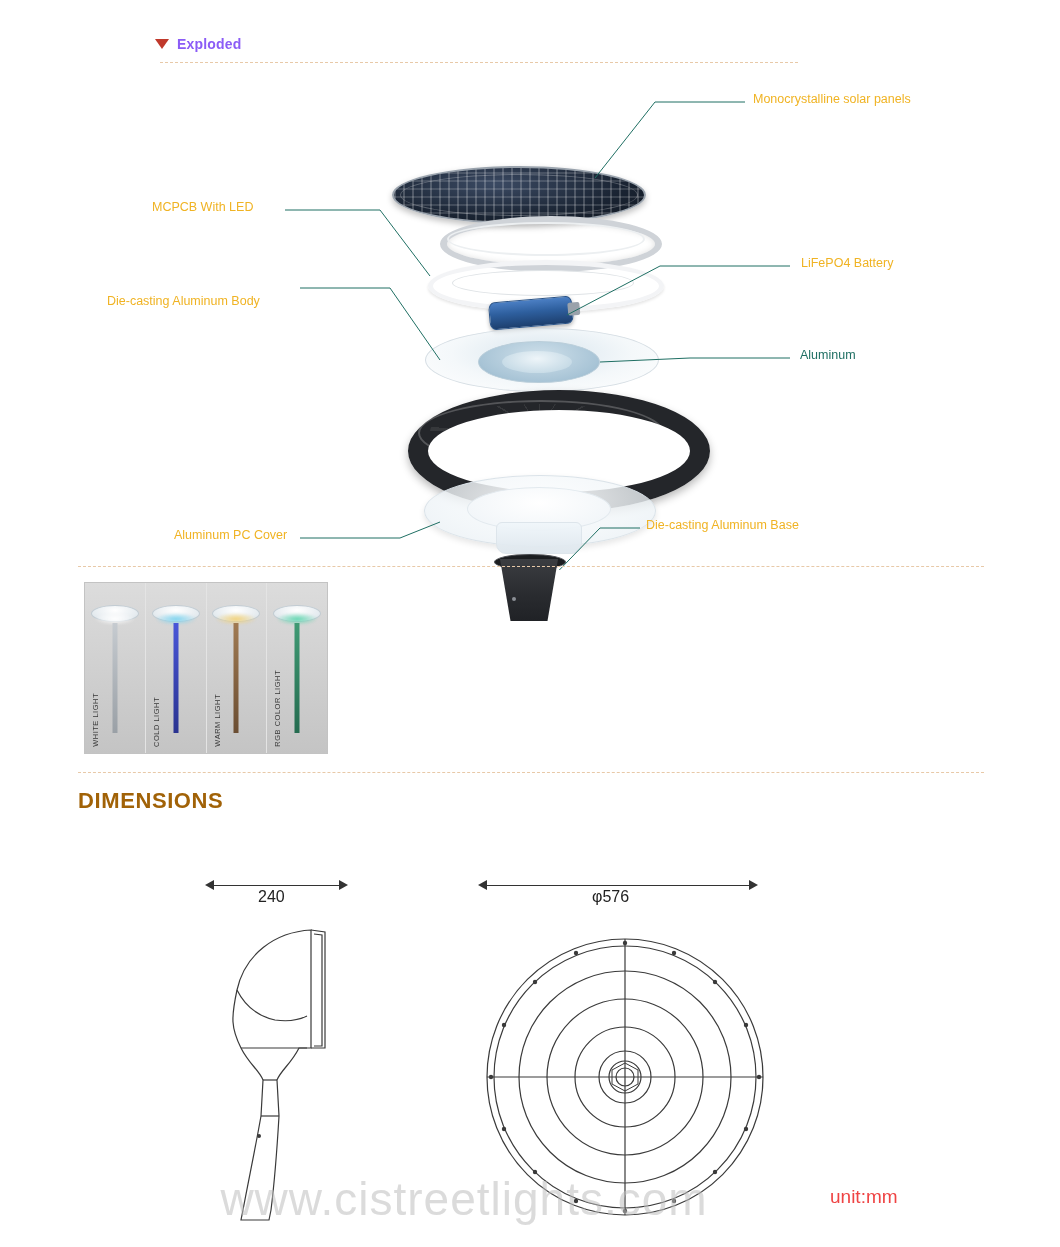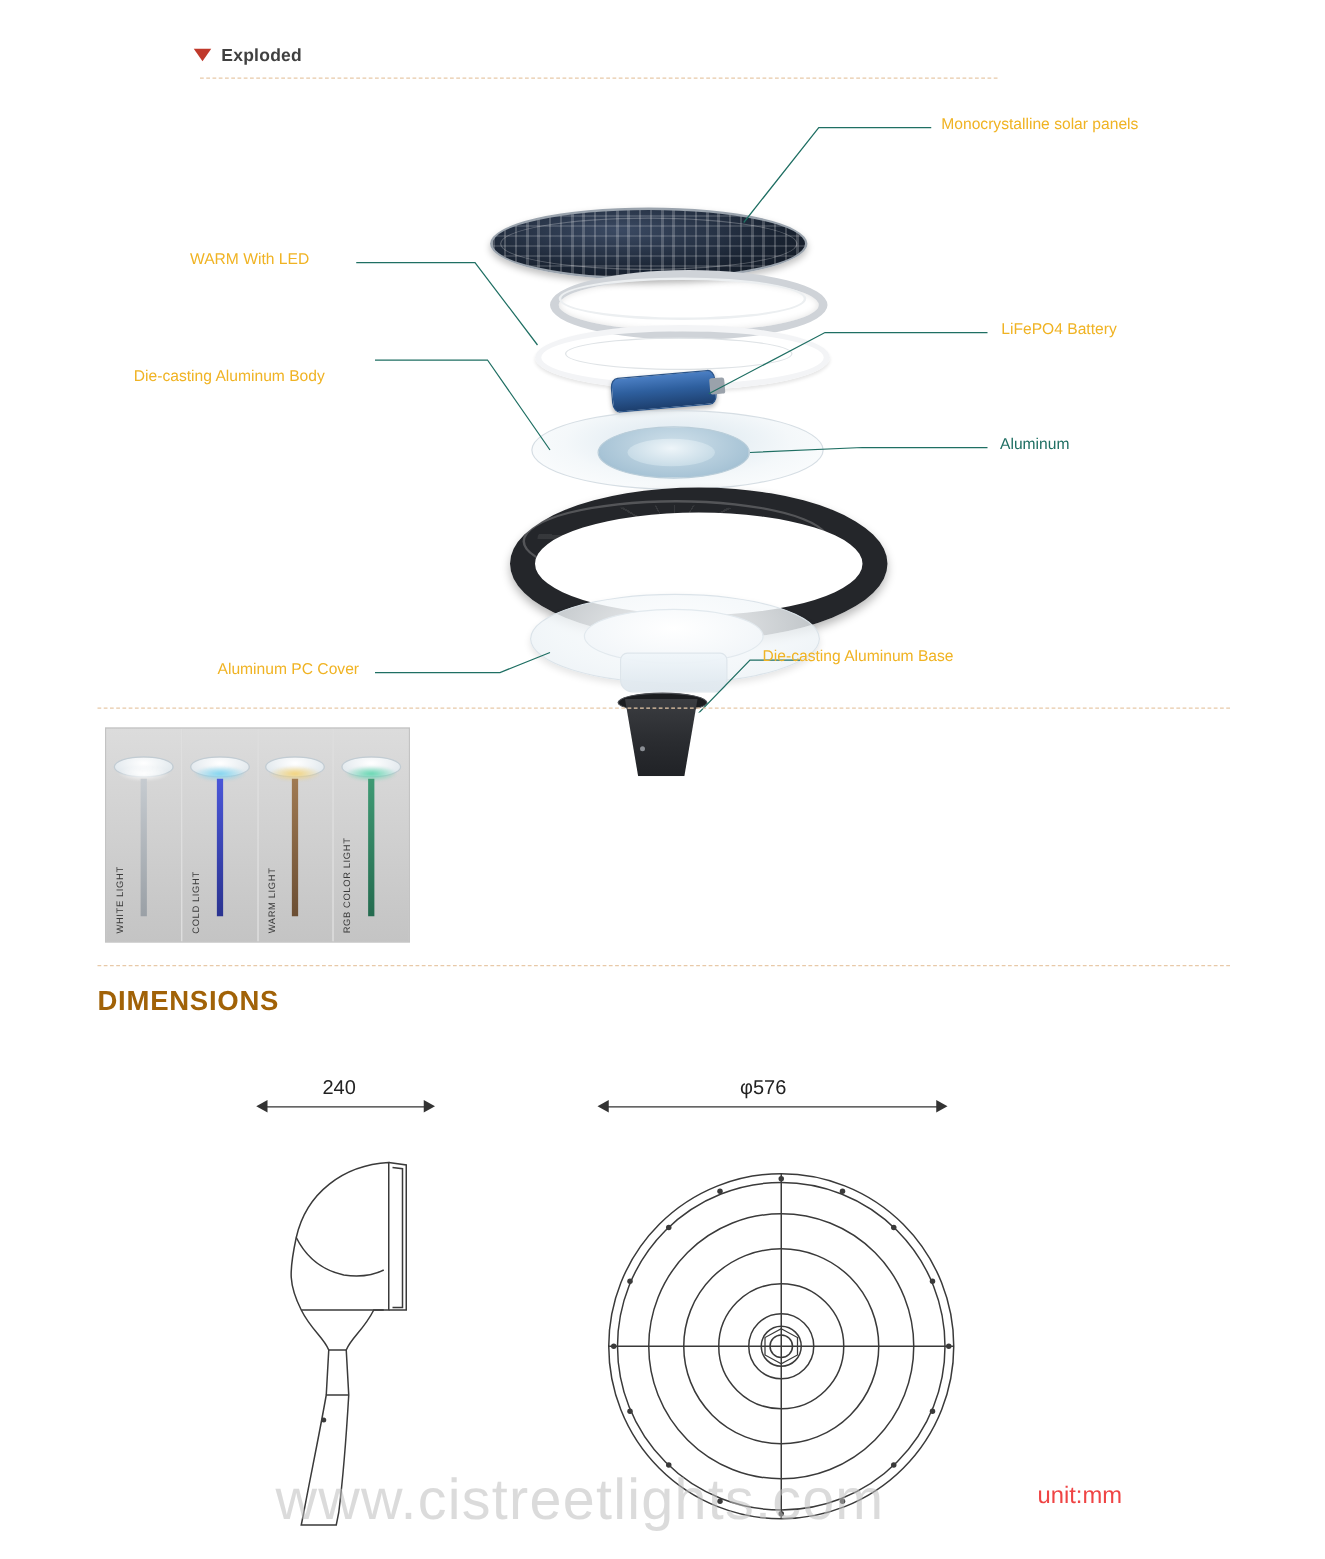--- a/index.html
+++ b/index.html
@@ -18,21 +18,21 @@
     position:absolute;left:155px;top:36px;
     display:flex;align-items:center;gap:8px;
   }
   .tri-marker{
     width:0;height:0;
     border-left:7px solid transparent;
     border-right:7px solid transparent;
     border-top:10px solid #c0392b;
   }
   .exploded-title{
-    font-size:14px;font-weight:bold;color:#404040;letter-spacing:.2px;
+    font-size:14px;font-weight:bold;color:#8b5cf6;letter-spacing:.2px;
   }
   .dash-rule{
     position:absolute;left:160px;top:62px;width:638px;height:1px;
     border-top:1px dashed #e8c9a8;
   }
   .dash-rule.wide{left:78px;width:906px;}
 
   
   .diagram{position:absolute;left:0;top:70px;width:1060px;height:500px;}
 
@@ -218,21 +218,21 @@
   .dim-title{
     position:absolute;left:78px;top:788px;
     color:#a16207;font-size:22px;font-weight:bold;letter-spacing:.6px;
   }
 
   .dim-arrow{position:absolute;height:12px;}
   .dim-arrow .bar{position:absolute;left:8px;right:8px;top:6px;height:1px;background:#333;}
   .dim-arrow .ah{position:absolute;top:1px;width:0;height:0;border-top:5px solid transparent;border-bottom:5px solid transparent;}
   .dim-arrow .ah.l{left:0;border-right:9px solid #333;}
   .dim-arrow .ah.r{right:0;border-left:9px solid #333;}
-  .dim-val{position:absolute;font-size:16px;color:#222;}
+  .dim-val{position:absolute;font-size:16px;color:#222;margin-top:26px;}
 
   .side-view{position:absolute;left:215px;top:920px;width:125px;height:310px;}
   .front-view{position:absolute;left:470px;top:935px;width:310px;height:285px;}
 
   .unit{
     position:absolute;left:830px;top:1186px;font-size:19px;color:#ef4444;
   }
 
   .watermark{
     position:absolute;left:0;top:1172px;width:928px;
@@ -284,26 +284,26 @@
       <polyline points="595,108 655,32 745,32" fill="none" stroke="#1f6f63" stroke-width="1"></polyline>
       <polyline points="430,206 380,140 285,140" fill="none" stroke="#1f6f63" stroke-width="1"></polyline>
       <polyline points="567,245 660,196 790,196" fill="none" stroke="#1f6f63" stroke-width="1"></polyline>
       <polyline points="440,290 390,218 300,218" fill="none" stroke="#1f6f63" stroke-width="1"></polyline>
       <polyline points="600,292 690,288 790,288" fill="none" stroke="#1f6f63" stroke-width="1"></polyline>
       <polyline points="440,452 400,468 300,468" fill="none" stroke="#1f6f63" stroke-width="1"></polyline>
       <polyline points="540,520 600,458 640,458" fill="none" stroke="#1f6f63" stroke-width="1"></polyline>
     </svg>
 
     <div class="lbl yellow" style="left:753px;top:22px;">Monocrystalline solar panels</div>
-    <div class="lbl yellow" style="left:152px;top:130px;">WARM With LED</div>
+    <div class="lbl yellow" style="left:152px;top:130px;">MCPCB With LED</div>
     <div class="lbl yellow" style="left:801px;top:186px;">LiFePO4   Battery</div>
     <div class="lbl yellow" style="left:107px;top:224px;">Die-casting Aluminum Body</div>
     <div class="lbl teal" style="left:800px;top:278px;">Aluminum</div>
     <div class="lbl yellow" style="left:174px;top:458px;">Aluminum  PC Cover</div>
-    <div class="lbl yellow" style="left:610px;top:448px;">Die-casting Aluminum Base</div>
+    <div class="lbl yellow" style="left:646px;top:448px;">Die-casting Aluminum Base</div>
   </div>
 
   <div class="dash-rule wide" style="top:566px;"></div>
 
   <div class="colors-strip">
     <div class="color-cell">
       <div class="lamp-head"></div>
       <div class="lamp-glow" style="background:radial-gradient(ellipse at 50% 50%, #ffffff 0%, rgba(255,255,255,0) 75%);"></div>
       <div class="pole" style="background:linear-gradient(180deg,#c6cbd0,#9aa0a6);"></div>
       <div class="cell-label">WHITE LIGHT</div>

